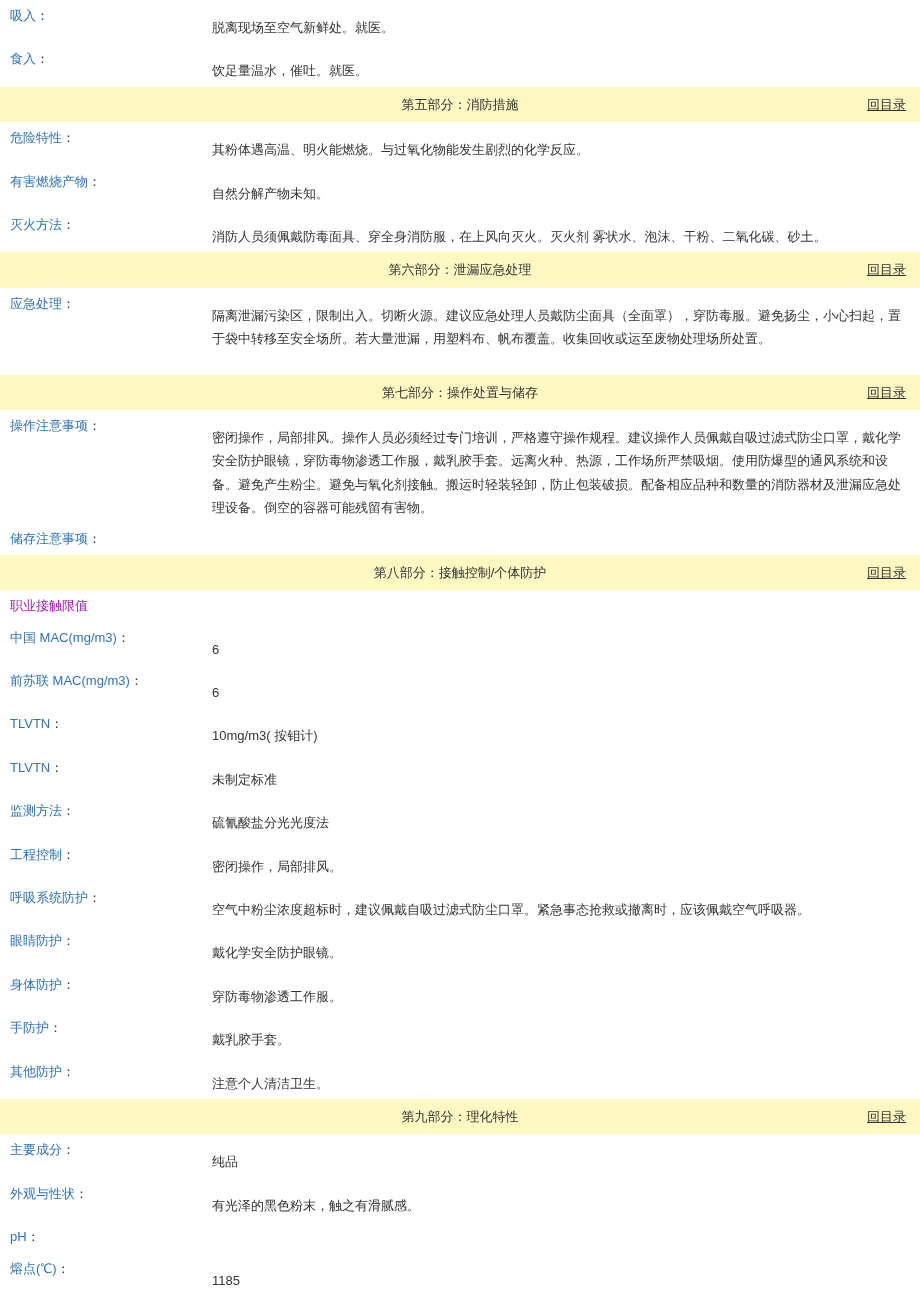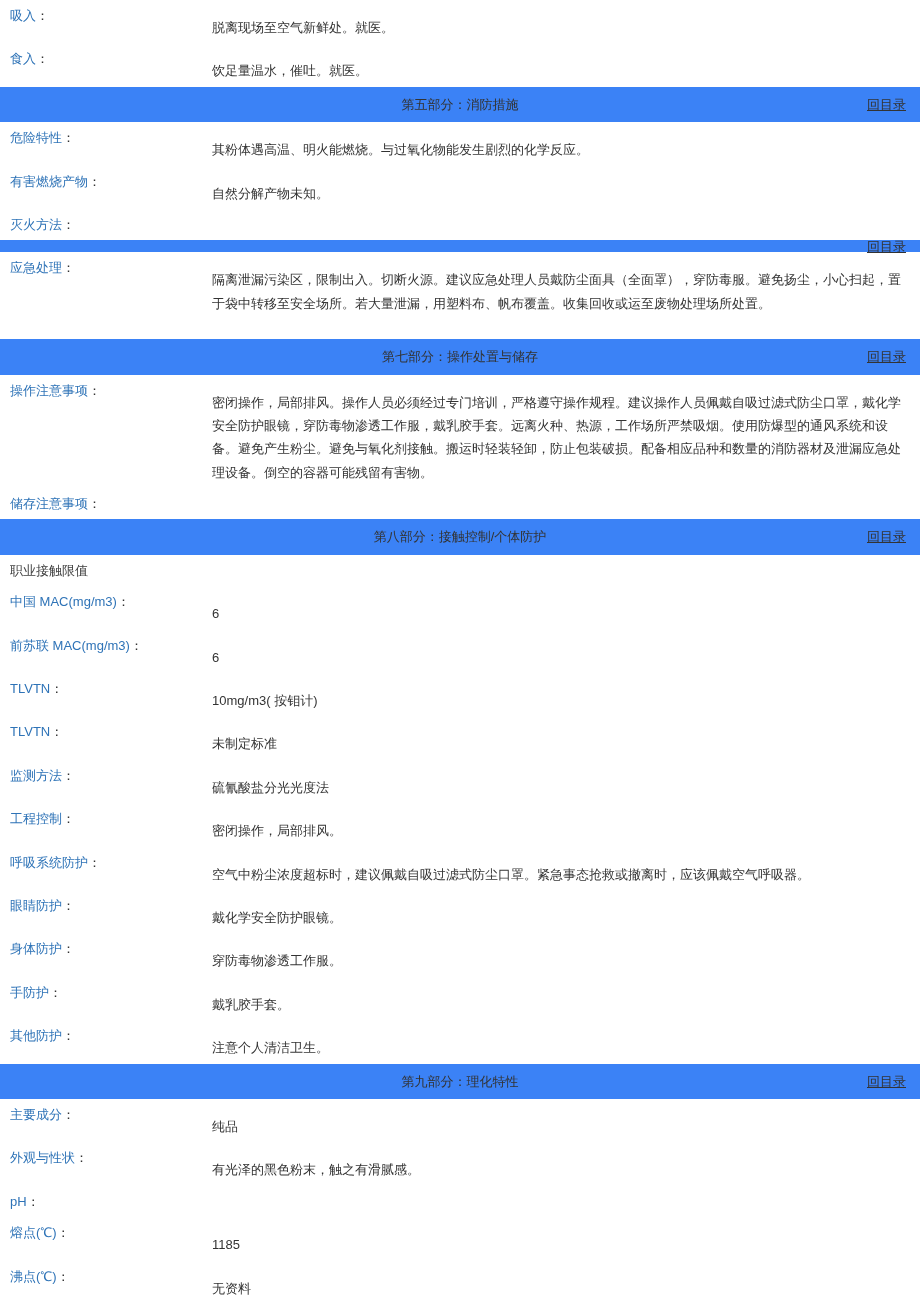--- a/index.html
+++ b/index.html
@@ -16,30 +16,30 @@
       padding: 4px 10px;
     }
     .label {
       width: 200px;
       text-align: left;
       color: #2e73b7;
       flex-shrink: 0;
       padding-right: 6px;
     }
     .label.black {
-      color: #404040;
+      color: #a21caf;
     }
     .value {
       flex: 1;
       color: #333;
       padding-left: 2px;
       margin-top: 12px;
     }
     .section-header {
-      background: #3b82f6;
+      background: #fef9c3;
       display: flex;
       align-items: center;
       padding: 6px 10px;
       position: relative;
     }
     .section-title {
       flex: 1;
       text-align: center;
       color: #333;
     }
@@ -70,23 +70,25 @@
 <div class="row">
   <div class="label"><span>危险特性</span><span class="colon">：</span></div>
   <div class="value">其粉体遇高温、明火能燃烧。与过氧化物能发生剧烈的化学反应。</div>
 </div>
 <div class="row">
   <div class="label"><span>有害燃烧产物</span><span class="colon">：</span></div>
   <div class="value">自然分解产物未知。</div>
 </div>
 <div class="row">
   <div class="label"><span>灭火方法</span><span class="colon">：</span></div>
+  <div class="value">消防人员须佩戴防毒面具、穿全身消防服，在上风向灭火。灭火剂 雾状水、泡沫、干粉、二氧化碳、砂土。</div>
 </div>
 
 <div class="section-header">
+  <div class="section-title">第六部分：泄漏应急处理</div>
   <a class="back-link">回目录</a>
 </div>
 <div class="row">
   <div class="label"><span>应急处理</span><span class="colon">：</span></div>
   <div class="value">隔离泄漏污染区，限制出入。切断火源。建议应急处理人员戴防尘面具（全面罩），穿防毒服。避免扬尘，小心扫起，置于袋中转移至安全场所。若大量泄漏，用塑料布、帆布覆盖。收集回收或运至废物处理场所处置。</div>
 </div>
 <div style="height:20px;"></div>
 
 <div class="section-header">
   <div class="section-title">第七部分：操作处置与储存</div>

